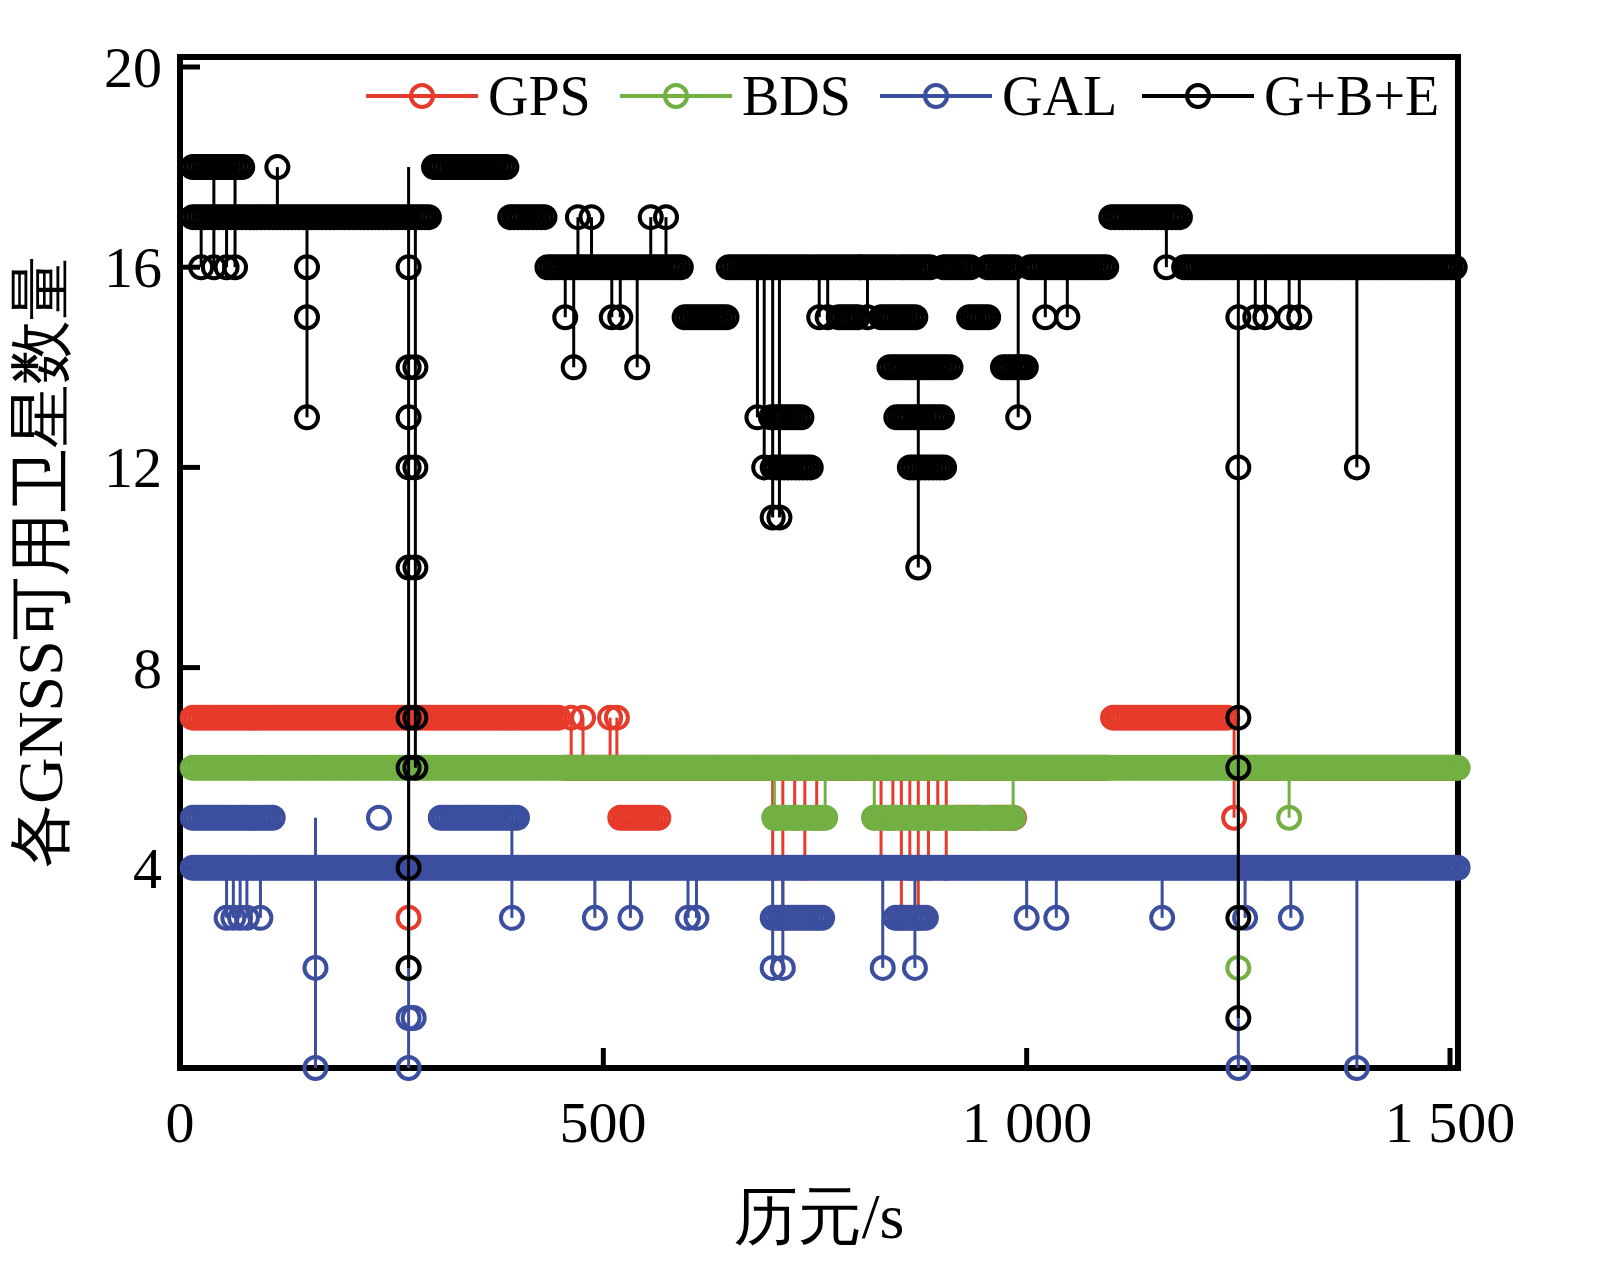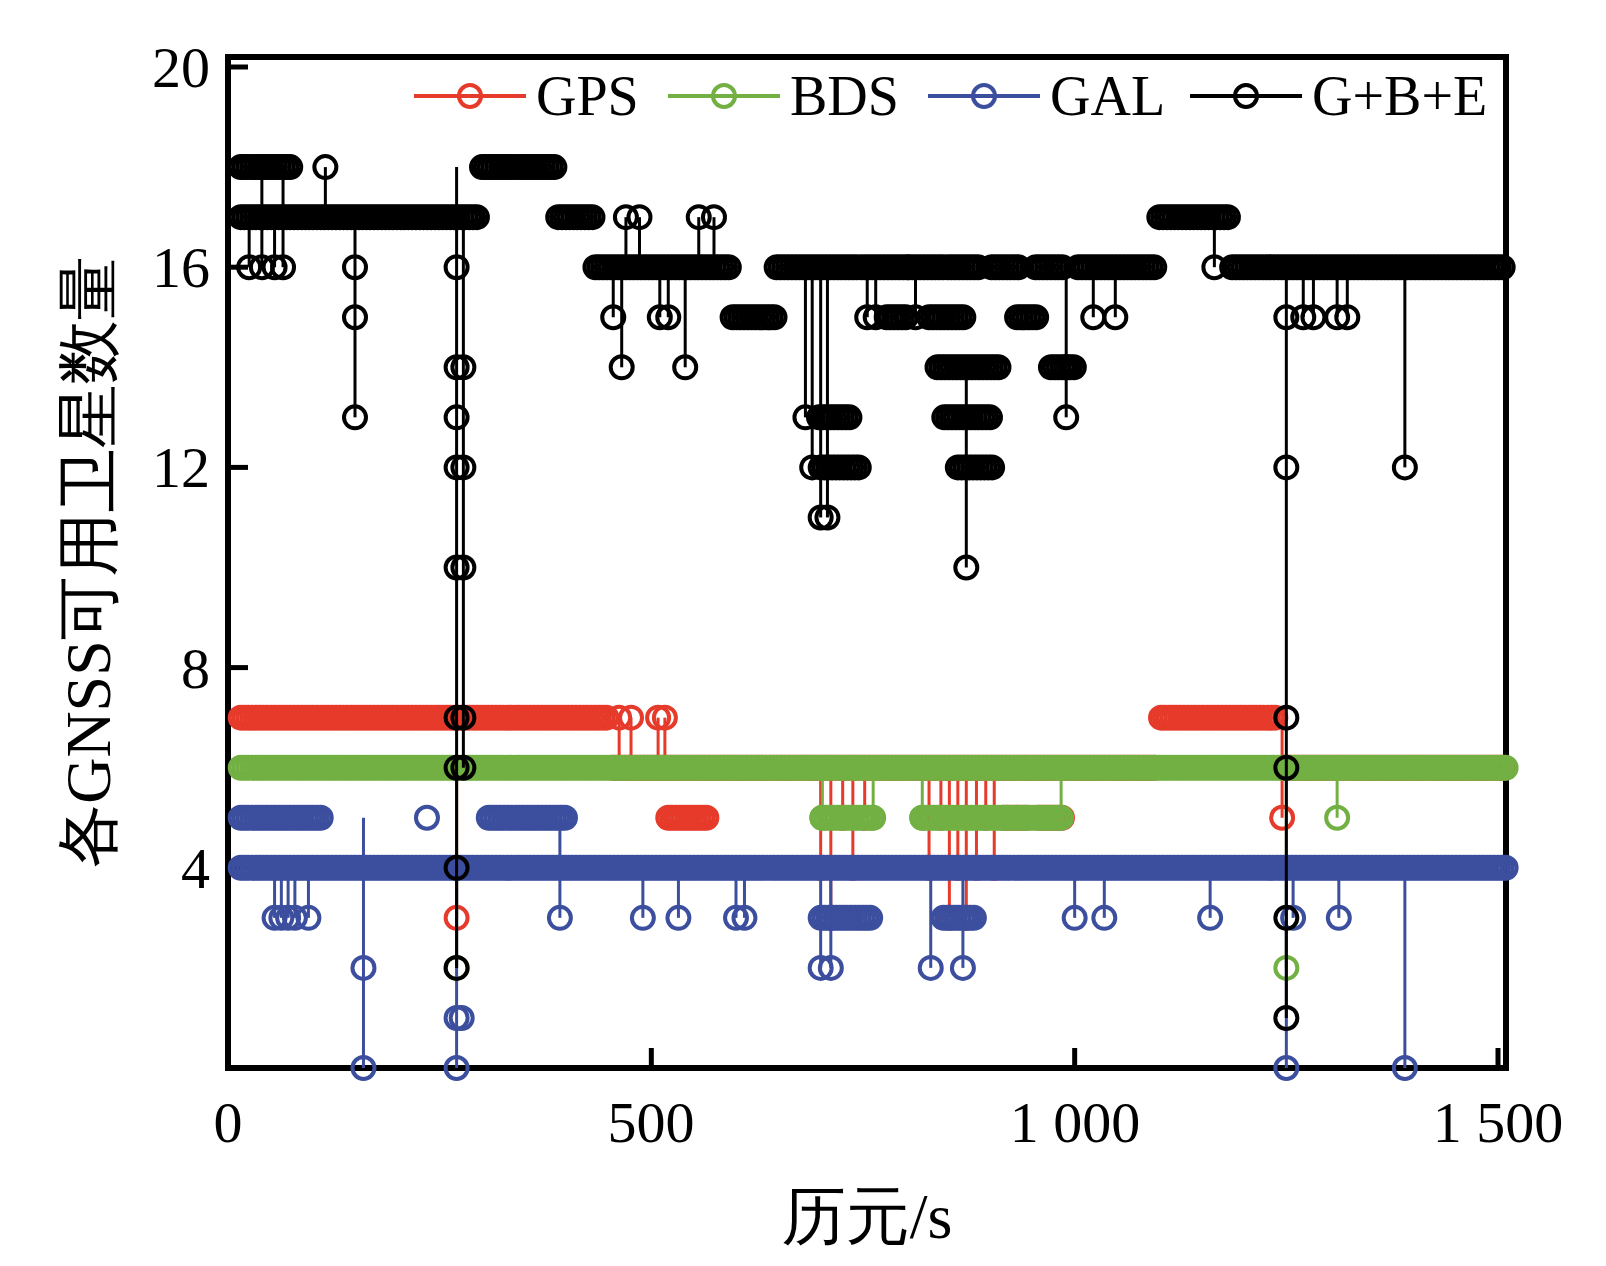--- a/index.html
+++ b/index.html
@@ -1,16 +1,16 @@
 <!DOCTYPE html>
 <html><head>
 <meta charset="utf-8">
 <style>
   html,body{margin:0;padding:0;background:#ffffff;}
-  .figure{width:1424px;height:1266px;background:#ffffff;position:relative;padding-left:48px;}
+  .figure{width:1424px;height:1266px;background:#ffffff;position:relative;}
   svg{display:block;}
   text{font-family:"Liberation Serif","DejaVu Serif",serif;fill:#000;}
   .tick-label{font-size:58px;}
   .axis-title{font-size:64px;}
   .legend-label{font-size:56px;}
 </style>
 </head>
 <body>
 
 <div class="figure">

